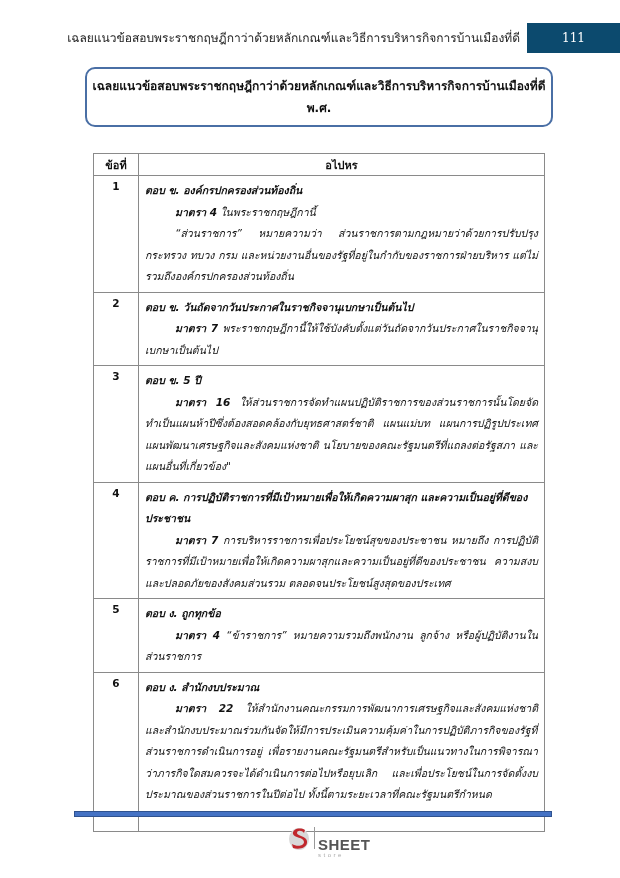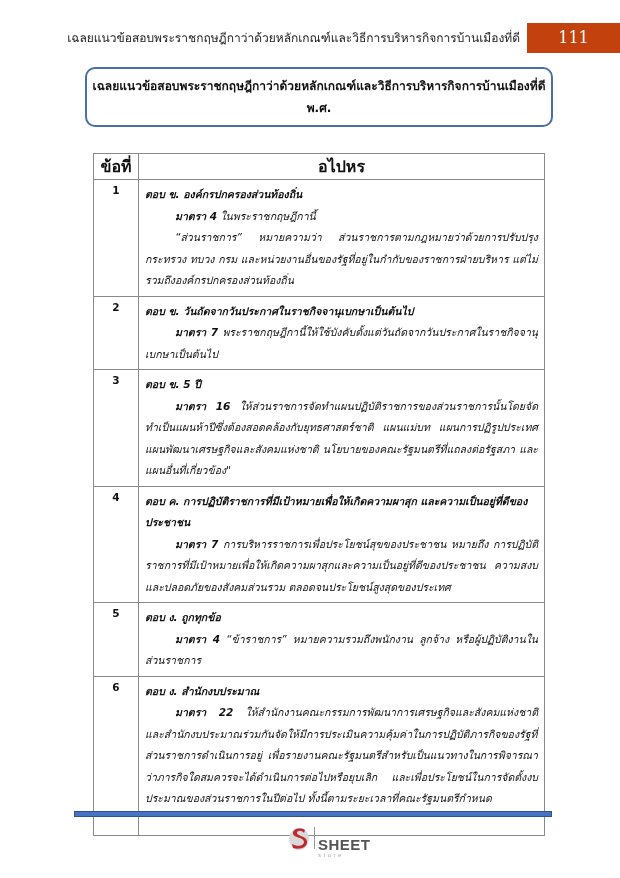--- a/index.html
+++ b/index.html
@@ -21,24 +21,24 @@
       font-size: 12px;
       line-height: 30px;
       color: #222;
       white-space: nowrap;
       overflow: hidden;
     }
     .page-num-block {
       position: absolute;
       left: 527px; top: 23px;
       width: 93px; height: 30px;
-      background: #c2410c;
+      background: #0c4a6e;
       color: #fff;
       font-family: "DejaVu Serif", "Liberation Serif", serif;
-      font-size: 16px;
+      font-size: 12px;
       line-height: 30px;
       text-align: center;
     }
     .title-box {
       position: absolute;
       left: 85px; top: 67px;
       width: 464px; height: 56px;
       border: 2px solid #4a6fa5;
       border-radius: 10px;
       display: flex; flex-direction: column;
@@ -58,21 +58,21 @@
     .answer-table th, .answer-table td {
       border: 1px solid #8a8a8a;
       vertical-align: top;
       padding: 0;
     }
     .answer-table th {
       height: 21px;
       font-weight: bold;
       text-align: center;
       vertical-align: middle;
-      font-size: 16px;
+      font-size: 11px;
     }
     .col-no { width: 44px; }
     .cell-no {
       text-align: center;
       font-weight: bold;
       padding-top: 4px !important;
       font-size: 10.5px;
     }
     .cell-answer {
       padding: 4px 6px 4px 6px !important;

